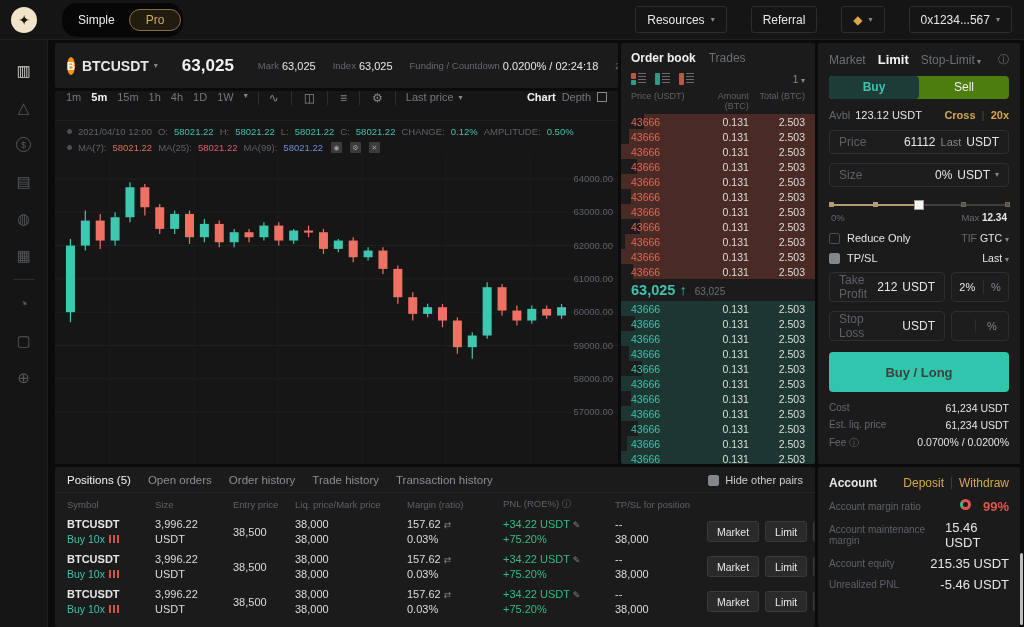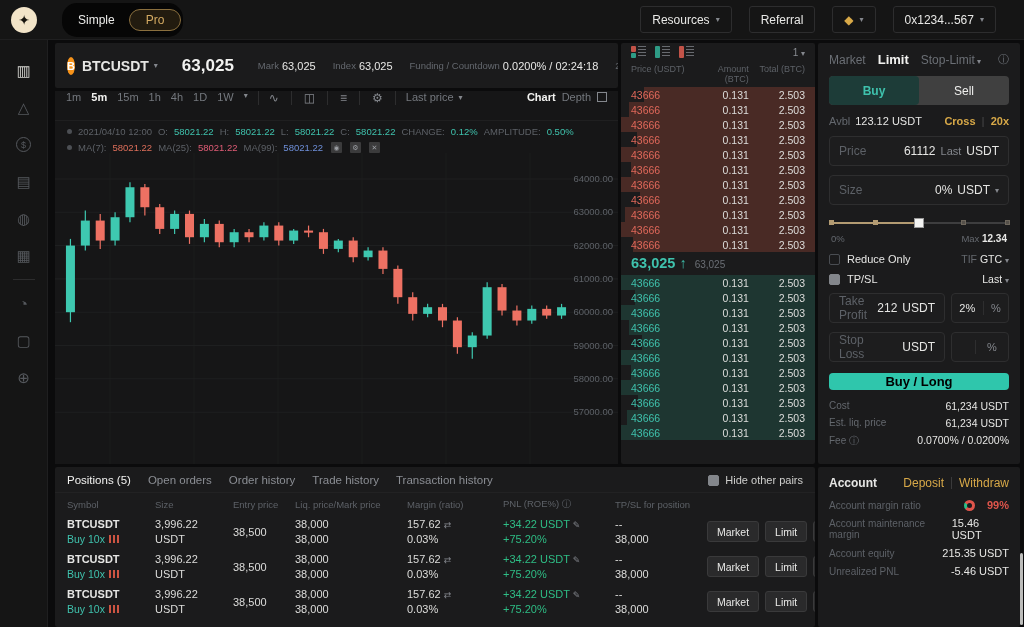--- a/index.html
+++ b/index.html
@@ -6,21 +6,21 @@
   html,body{background:#000}
   #app{position:relative;width:1024px;height:627px;background:#0b0b0c;color:#e6e6e4;overflow:hidden}
 
   
   .topbar{height:40px;display:flex;align-items:center;background:#151515;border-bottom:1px solid #1f1f20}
   .logo-wrap{width:48px;display:flex;justify-content:center}
   .logo{width:26px;height:26px;border-radius:50%;background:#f2e4c8;color:#17140e;display:flex;align-items:center;justify-content:center;font-size:14px}
   .mode{display:flex;align-items:center;background:#060606;border-radius:15px;padding:2px;margin-left:14px}
   .mode-simple{padding:8px 14px;font-size:12px;color:#ededeb}
   .mode-pro{padding:3px 16px;font-size:12px;color:#d2a962;border:1px solid #8a6f3e;border-radius:13px;background:#221b0f}
-  .top-right{margin-left:auto;display:flex;gap:17px;margin-right:28px}
+  .top-right{margin-left:auto;display:flex;gap:24px;margin-right:12px}
   .tbtn{height:27px;display:flex;align-items:center;gap:6px;padding:0 11px;border:1px solid #2d2d2e;border-radius:3px;font-size:12px;color:#e8e8e6;background:#151515}
   .crt{font-size:8px;color:#84878d}
   .gold{color:#d8a948}
 
   
   .sidebar{position:absolute;left:0;top:40px;bottom:0;width:48px;background:#151515;border-right:1px solid #1f1f20;display:flex;flex-direction:column;align-items:center;padding-top:12px}
   .sb-item{width:48px;height:37px;display:flex;align-items:center;justify-content:center;color:#55585d;font-size:15px}
   .sb-item.active{color:#d4d4d0}
   .sb-div{width:22px;height:1px;background:#2c2c2d;margin:5px 0}
   .coin-ic{width:15px;height:15px;border:1.4px solid currentColor;border-radius:50%;display:flex;align-items:center;justify-content:center;font-size:9px}
@@ -77,21 +77,21 @@
   .ob-row .num{color:#dddddb;text-align:right}
   .mid{display:flex;align-items:baseline;gap:8px;padding:3px 10px;height:23px}
   .mid .px{font-size:14.5px;font-weight:bold;color:#3fc2ad}
   .mid .mark{font-size:10px;color:#6b6f75}
 
   
   .formp{grid-column:3;grid-row:1/3;padding:9px 11px;display:flex;flex-direction:column;overflow:hidden}
   .f-tabs{display:flex;align-items:center;gap:12px;font-size:12px;color:#6b6f75;margin-bottom:9px}
   .f-tab.active{color:#f2f2f0;font-weight:bold;font-size:13px}
   .f-info{margin-left:auto;color:#6b6f75;font-size:11px}
-  .bs{display:flex;height:29px;border-radius:4px;overflow:hidden;background:#404040;margin-bottom:10px}
+  .bs{display:flex;height:29px;border-radius:4px;overflow:hidden;background:#4d7c0f;margin-bottom:10px}
   .bs div{flex:1;display:flex;align-items:center;justify-content:center;font-size:12px}
   .bs .buy{background:#1d3c38;color:#3fc2ad;font-weight:bold;border-radius:4px}
   .bs .sell{color:#f0f0ee}
   .avbl{display:flex;align-items:center;font-size:11px;margin-bottom:9px}
   .avbl .lab{color:#64686e;margin-right:5px}
   .avbl .right{margin-left:auto;display:flex;gap:6px;font-weight:bold}
   .fld{display:flex;align-items:center;height:30px;border:1px solid #2e2e2f;border-radius:4px;padding:0 9px;font-size:12px;margin-bottom:9px;background:#1d1d1e;gap:5px}
   .fld .lab{color:#5d6167;margin-right:auto}
   .fld .dim{color:#84878d;font-size:11px}
   .sl-track{position:relative;height:14px;margin:2px 2px 0}
@@ -105,21 +105,21 @@
   .chkrow{display:flex;align-items:center;gap:7px;font-size:11px;margin-bottom:8px}
   .chk{width:11px;height:11px;border:1px solid #4a4d52;border-radius:2px;flex:none}
   .chk.filled{background:#83868b;border-color:#83868b}
   .chkrow .rt{margin-left:auto;color:#64686e;font-size:10.5px}
   .chkrow .rt b{color:#e8e8e6;font-weight:normal}
   .tp-row{display:flex;gap:6px;margin-bottom:9px}
   .tp-row .fld{flex:1;margin-bottom:0}
   .pctbox{width:58px;display:flex;align-items:center;justify-content:space-evenly;border:1px solid #2e2e2f;border-radius:4px;background:#1d1d1e;font-size:11px}
   .pctbox .sep{width:1px;height:14px;background:#2e2e2f}
   .pctbox .u{color:#84878d}
-  .submit{height:17px;background:#2fc6ac;border-radius:4px;color:#000000;font-weight:bold;font-size:13px;display:flex;align-items:center;justify-content:center;margin:2px 0 10px;flex:none}
+  .submit{height:40px;background:#2fc6ac;border-radius:4px;color:#404040;font-weight:bold;font-size:13px;display:flex;align-items:center;justify-content:center;margin:2px 0 10px;flex:none}
   .det{display:flex;justify-content:space-between;font-size:10px;color:#64686e;margin-bottom:5px}
   .det .v{color:#e6e6e4;font-size:10.5px}
 
   
   .positions{grid-column:1/3;grid-row:3;overflow:hidden;display:flex;flex-direction:column}
   .pos-tabs{display:flex;gap:17px;padding:7px 12px 6px;font-size:11.5px;color:#8b8e94;align-items:center;border-bottom:1px solid #222223}
   .pos-tab.active{color:#f2f2f0;font-weight:normal}
   .hidep{margin-left:auto;display:flex;gap:6px;align-items:center;font-size:11px;color:#cfcfcd}
   .pgrid{display:grid;grid-template-columns:88px 78px 62px 112px 96px 112px 92px 1fr;align-items:center}
   .p-head{padding:5px 12px 3px;font-size:9.5px;color:#5d6167}
@@ -133,21 +133,21 @@
   .btns{display:flex;gap:6px;justify-content:flex-end}
   .rbtn{height:21px;padding:0 9px;border:1px solid #3a3a3b;border-radius:3px;background:#2a2a2b;font-size:10.5px;color:#e8e8e6;display:flex;align-items:center}
 
   
   .accountp{grid-column:3;grid-row:3;padding:9px 11px;display:flex;flex-direction:column}
   .acc-head{display:flex;align-items:center;font-size:12px;margin-bottom:9px}
   .acc-head .t{font-weight:bold}
   .acc-head .links{margin-left:auto;display:flex;gap:7px;align-items:center}
   .acc-head .links i{width:1px;height:12px;background:#3a3a3b}
   .acc-row{display:flex;justify-content:space-between;align-items:center;font-size:10px;color:#5d6167;margin-bottom:6px}
-  .acc-row .v{color:#e6e6e4;font-size:11px;display:flex;align-items:flex-end;gap:12px}
+  .acc-row .v{color:#e6e6e4;font-size:13px;display:flex;align-items:flex-start;gap:12px}
   .gauge{width:11px;height:11px;border-radius:50%;background:conic-gradient(from 230deg,#2ebd85 0 70deg,#e0554b 70deg 360deg);position:relative}
   .gauge::after{content:"";position:absolute;inset:3px;background:#1b1b1c;border-radius:50%}
   .redv{color:#e0554b;font-weight:bold}
   .multi{margin-top:4px;height:27px;border:1px solid #3a3a3b;border-radius:3px;display:flex;align-items:center;justify-content:center;font-size:11px;color:#e8e8e6}
 
   .edge-scroll{position:absolute;right:1px;top:553px;width:3px;height:72px;background:#bdbdbb;border-radius:2px}
 </style>
 </head>
 <body>
 
@@ -393,20 +393,24 @@
           <line x1="476.79411764705884" x2="476.79411764705884" y1="147.1428571428571" y2="164.82142857142856" stroke="#3ec8b0" stroke-width="1.2"></line>
           <rect x="472.29411764705884" y="150.35714285714283" width="9" height="11.25" fill="#3ec8b0"></rect>
           <line x1="491.6764705882353" x2="491.6764705882353" y1="147.1428571428571" y2="160" stroke="#ee7163" stroke-width="1.2"></line>
           <rect x="487.1764705882353" y="150.35714285714283" width="9" height="6.428571428571445" fill="#ee7163"></rect>
           <line x1="506.55882352941177" x2="506.55882352941177" y1="145.53571428571428" y2="160" stroke="#3ec8b0" stroke-width="1.2"></line>
           <rect x="502.05882352941177" y="148.75" width="9" height="8.035714285714278" fill="#3ec8b0"></rect>
         </svg>
     </div>
 
     <div class="panel obook">
+      <div class="ob-tabs">
+          <span class="ob-tab active">Order book</span>
+          <span class="ob-tab">Trades</span>
+        </div>
       <div class="ob-ics">
         <span class="obi">
           <span class="colb">
               <i class="r"></i>
               <i class="g"></i>
             </span>
             <span class="lines"></span>
         </span>
         <span class="obi">
           <span class="colb">

